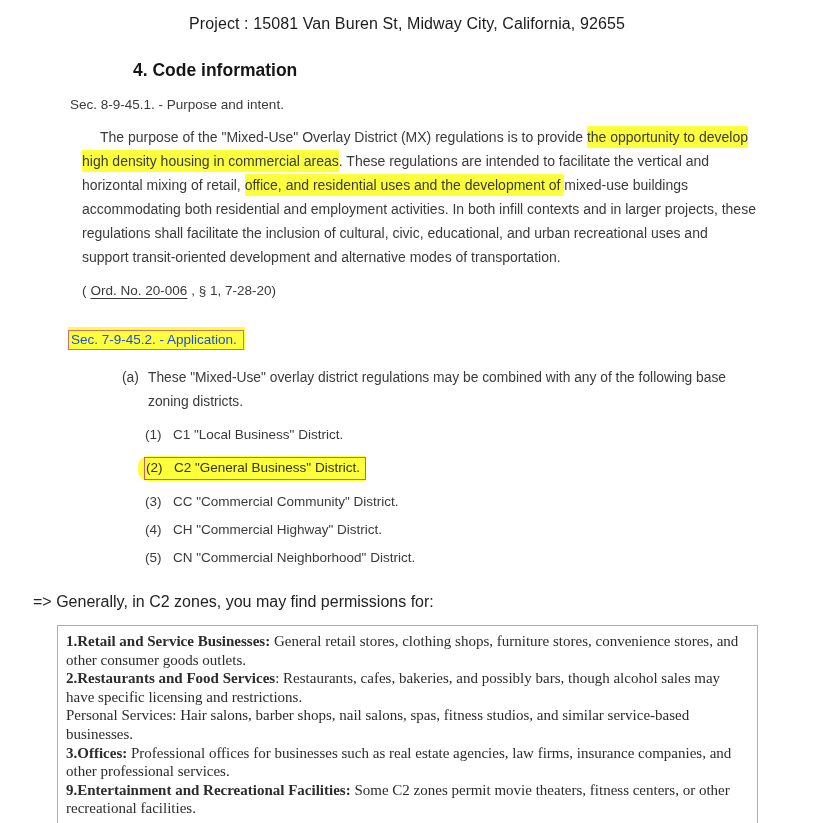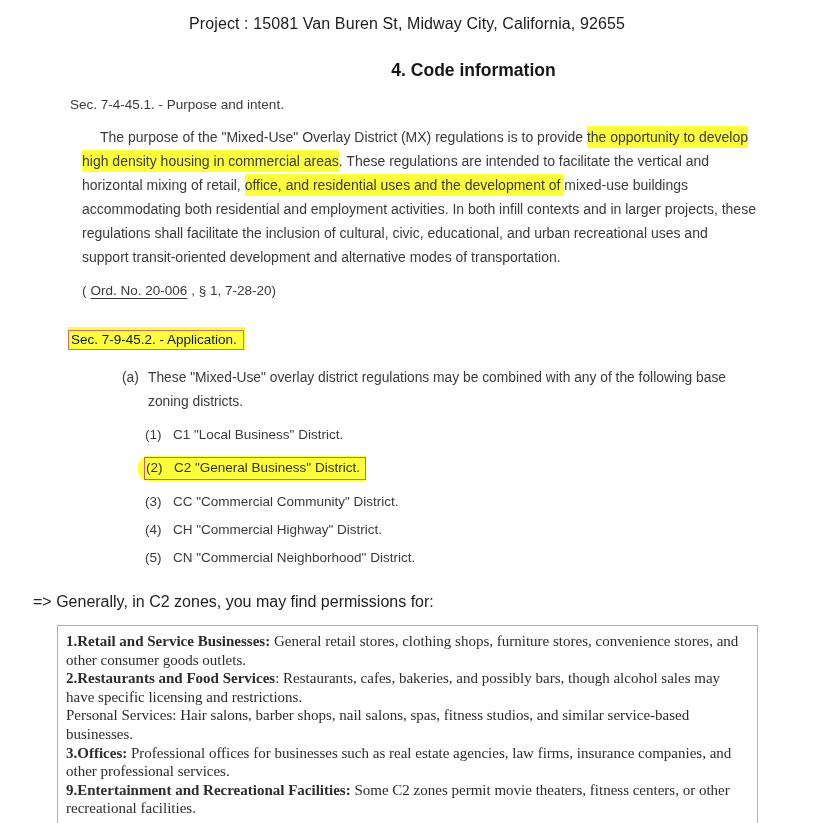--- a/index.html
+++ b/index.html
@@ -25,21 +25,20 @@
     font-size: 16px;
     color: #1c1c1c;
     letter-spacing: 0.1px;
   }
 
   .code-heading {
     margin: 27px 0 0 133px;
     font-size: 17.5px;
     font-weight: 700;
     color: #161616;
-    text-align: center;
   }
 
   .sec-label {
     margin: 16px 0 0 70px;
     font-size: 13.5px;
     color: #3a3a3a;
   }
 
   .purpose-para {
     width: 676px;
@@ -72,21 +71,21 @@
   .app-label-outer {
     display: inline-block;
     background: var(--highlight);
     padding: 3px 1px 0 0;
   }
   .app-label-inner {
     display: inline-block;
     border: 1px solid var(--annotation-border);
     padding: 1px 6px 2px 2px;
     font-size: 13.5px;
-    color: #0f172a;
+    color: #1d4ed8;
   }
 
   .item-a {
     display: flex;
     margin: 16px 0 0 122px;
     font-size: 13.8px;
     line-height: 24px;
     color: #3a3a3a;
   }
   .item-a-num { width: 26px; flex: none; }
@@ -135,21 +134,21 @@
 </style>
 </head>
 <body>
 
 <div class="page">
 
   <div class="project-line">Project : 15081 Van Buren St, Midway City, California, 92655</div>
 
   <h1 class="code-heading">4. Code information</h1>
 
-  <div class="sec-label">Sec. 7-4-45.1. - Purpose and intent.</div>
+  <div class="sec-label">Sec. 8-9-45.1. - Purpose and intent.</div>
 
   <p class="purpose-para"><span>The purpose of the "Mixed-Use" Overlay District (MX) regulations is to provide </span><mark class="hl">the opportunity to develop high density housing in commercial areas</mark><span>. These regulations are intended to facilitate the vertical and horizontal mixing of retail, </span><mark class="hl">office, and residential uses and the development of </mark><span>mixed-use buildings accommodating both residential and employment activities. In both infill contexts and in larger projects, these regulations shall facilitate the inclusion of cultural, civic, educational, and urban recreational uses and support transit-oriented development and alternative modes of transportation.</span></p>
 
   <p class="ordinance"><span>(</span><a class="ord-link">Ord. No. 20-006</a><span>, § 1, 7-28-20)</span></p>
 
   <div class="app-label-row">
     <span class="app-label-outer"><span class="app-label-inner">Sec. 7-9-45.2. - Application.</span></span>
   </div>
 
   <div class="item-a">

